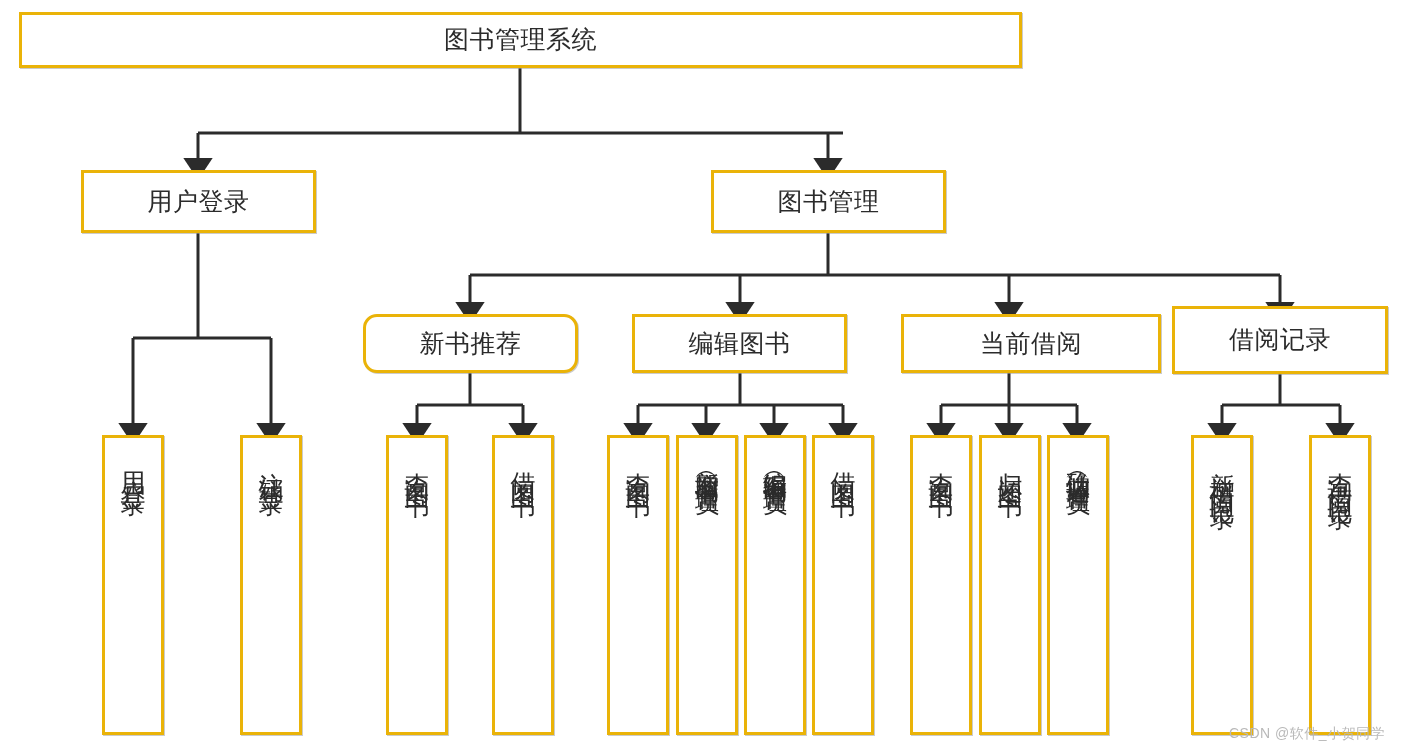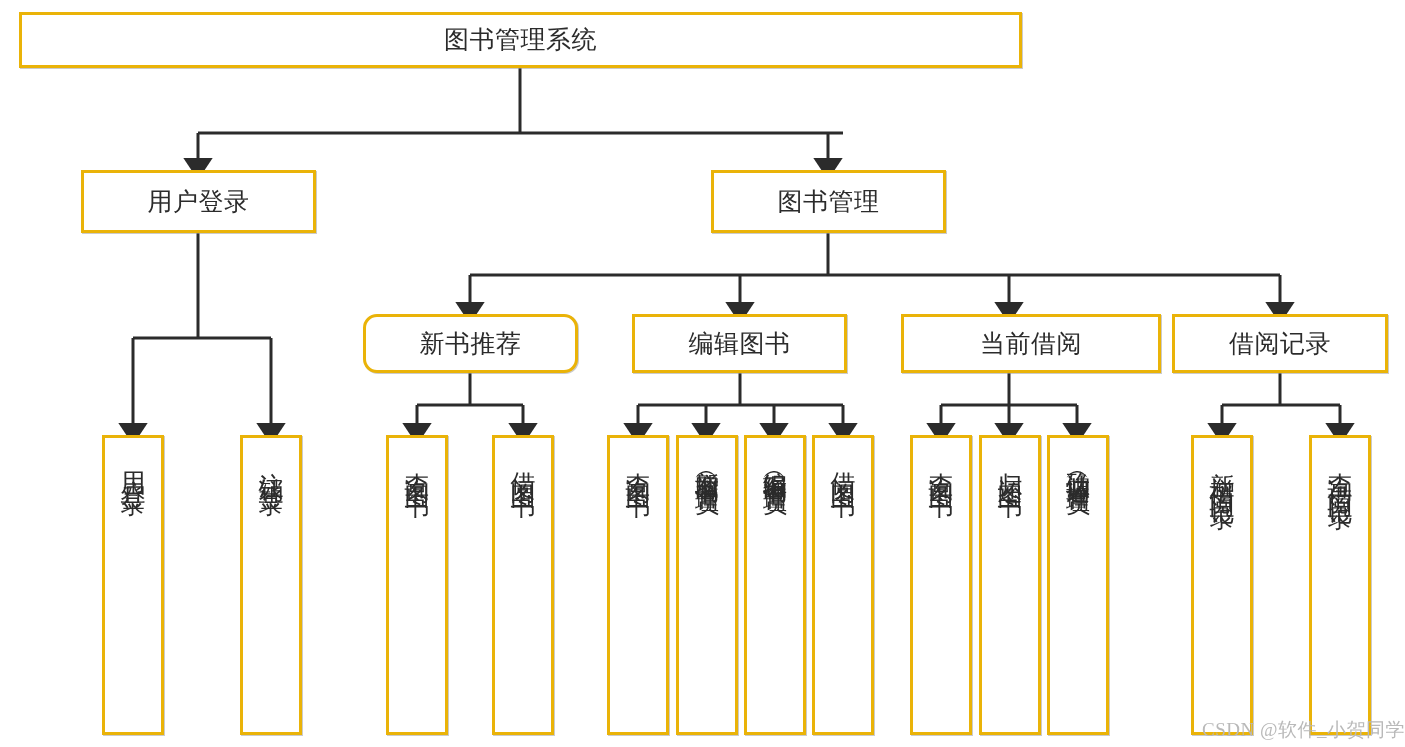--- a/index.html
+++ b/index.html
@@ -46,26 +46,26 @@
     font-size:25px;
     line-height:1.0;
     letter-spacing:7px;
     white-space:nowrap;
     max-height:280px;
   }
   .v-node.tight .txt{letter-spacing:3px;font-size:24px;}
 
   #watermark{
     position:absolute;
-    right:0;bottom:4px;
-    font-size:19px;
+    right:20px;bottom:4px;
+    font-size:14px;
     color:#b9b9b9;
     letter-spacing:.5px;
     white-space:nowrap;
-    font-family:Liberation Serif, serif;
+    font-family:Liberation Sans, sans-serif;
   }
 </style>
 </head>
 <body>
 
 <div id="canvas">
 
   <svg id="wires" viewBox="0 0 1405 747" xmlns="http://www.w3.org/2000/svg">
     <defs>
       <marker id="ah" markerWidth="12" markerHeight="12" refX="1.5" refY="5" orient="auto" markerUnits="strokeWidth">
@@ -133,21 +133,21 @@
   </div>
 
   <div class="node h-node" style="left:632px;top:314px;width:215px;height:59px;">
     <span class="txt">编辑图书</span>
   </div>
 
   <div class="node h-node" style="left:901px;top:314px;width:260px;height:59px;">
     <span class="txt">当前借阅</span>
   </div>
 
-  <div class="node h-node" style="left:1172px;top:314px;width:216px;height:59px;">
+  <div class="node h-node" style="left:1172px;top:306px;width:216px;height:68px;">
     <span class="txt">借阅记录</span>
   </div>
 
   <div class="node v-node" style="left:102px;top:435px;width:62px;height:300px;">
     <span class="txt">用户登录</span>
   </div>
   <div class="node v-node" style="left:240px;top:435px;width:62px;height:300px;">
     <span class="txt">注销登录</span>
   </div>
 

